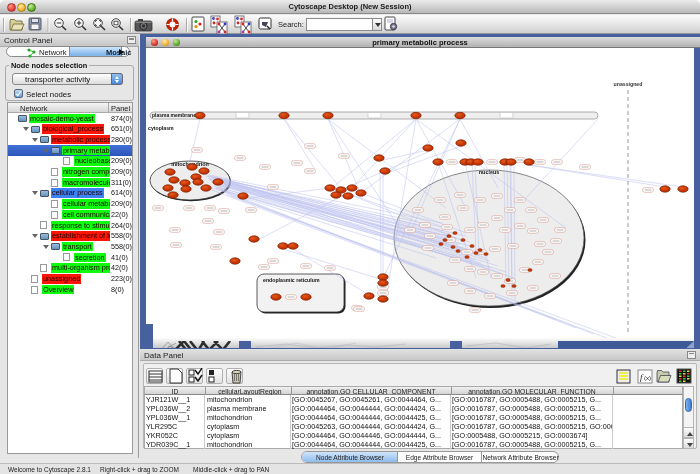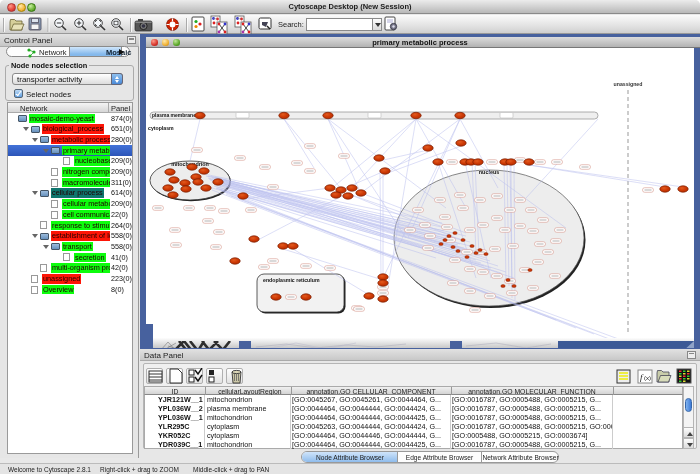--- a/index.html
+++ b/index.html
@@ -21,21 +21,21 @@
 .winicon:after{content:"";position:absolute;left:1px;top:1px;width:5px;height:1.5px;background:#888;}
 
 #tabs{position:absolute;left:6px;top:12px;width:124px;height:11px;background:#fdfdfd;border:1px solid #8a8a8a;border-radius:6px;}
 #tab-mosaic{position:absolute;left:62px;top:0;width:53px;height:9px;background:linear-gradient(#cfe6fb,#85b9ec 80%);border-left:1px solid #8a8a8a;border-right:1px solid #8a8a8a;}
 #tab-arrow{position:absolute;right:5px;top:2px;border-top:3.2px solid transparent;border-bottom:3.2px solid transparent;border-left:5px solid #111;}
 #tabs .lab{position:absolute;top:1px;font-size:7.5px;color:#222;}
 
 #grp{position:absolute;left:5px;top:31px;width:129px;height:36px;border:1px solid #ababab;border-radius:3px;}
 #grp-label{position:absolute;left:9px;top:27px;font-size:7.4px;font-weight:bold;color:#111;background:#e6e6e6;padding:0 2px;}
 #combo{position:absolute;left:12px;top:39px;width:111px;height:12px;background:linear-gradient(#ffffff,#dcdcdc);border:1px solid #8a8a8a;border-radius:3px;}
-#combo .ct{position:absolute;left:4px;top:1px;font-size:8px;color:#111;}
+#combo .ct{position:absolute;left:12px;top:1px;font-size:8px;color:#111;}
 #combo .btn{position:absolute;right:-1px;top:-1px;width:12px;height:12px;background:linear-gradient(#8ec0f0,#4a8ad8);border:1px solid #667;border-radius:0 3px 3px 0;}
 #combo .btn:before{content:"";position:absolute;left:3px;top:1.5px;border-left:2.8px solid transparent;border-right:2.8px solid transparent;border-bottom:3.5px solid #fff;}
 #combo .btn:after{content:"";position:absolute;left:3px;bottom:1.5px;border-left:2.8px solid transparent;border-right:2.8px solid transparent;border-top:3.5px solid #fff;}
 #cbx{position:absolute;left:14px;top:55px;width:9px;height:9px;background:linear-gradient(#bcd9f5,#63a0e0);border:1px solid #567;border-radius:2px;}
 #cbx:after{content:"";position:absolute;left:2.3px;top:0.3px;width:2.4px;height:4.8px;border:solid #fff;border-width:0 1.7px 1.7px 0;transform:rotate(36deg);}
 #cbx-label{position:absolute;left:26px;top:55.5px;font-size:7.8px;color:#111;}
 
 #tree{position:absolute;left:7px;top:68px;width:126px;height:352px;background:#fff;border:1px solid #9a9a9a;overflow:hidden;}
 #tree-inner{position:absolute;left:0;top:-103px;width:126px;height:474px;}
 #tree-head{position:absolute;left:0;top:103px;width:126px;height:10px;background:linear-gradient(#f4f4f4,#d6d6d6);border-bottom:1px solid #aaa;font-size:7.5px;color:#222;}
@@ -56,21 +56,21 @@
 
 #dp{position:absolute;left:140px;top:349px;width:560px;height:114px;background:#e7e7e7;}
 #dp-title{position:absolute;left:0;top:0;width:560px;height:12px;background:linear-gradient(#e2e2e2,#c8c8c8);border-bottom:1px solid #aaa;}
 #dp-title .tt{position:absolute;left:4px;top:1.5px;font-size:8px;color:#222;}
 #dp-body{position:absolute;left:3px;top:14px;width:554px;height:86px;background:#f0f0f0;border:1px solid #b5b5b5;border-radius:2px;}
 .dpicon{position:absolute;top:19px;width:17px;height:16px;background:linear-gradient(#fefefe,#e2e2e2);border:1px solid #b0b0b0;border-radius:2px;}
 #dt-head{position:absolute;left:144px;top:386px;width:539px;height:9px;background:linear-gradient(#f0f0f0,#d4d4d4);border:1px solid #aaa;border-bottom:1px solid #888;font-size:6.8px;color:#222;}
 #dt-body{position:absolute;left:144px;top:395px;width:539px;height:54px;background:#fff;border-left:1px solid #aaa;border-right:1px solid #aaa;border-bottom:1px solid #aaa;}
 .drow{position:absolute;left:0;width:700px;height:9px;}
 .dc{position:absolute;top:0;font-size:7.2px;line-height:9px;color:#111;white-space:nowrap;overflow:hidden;}
-.dc1{left:146px;width:57px;font-weight:bold;margin-left:12px;}
+.dc1{left:146px;width:57px;font-weight:normal;}
 .dc2{left:207px;width:82px;}
 .dc3{left:292px;width:157px;}
 .dc4{left:452px;width:160px;}
 .dvline{position:absolute;top:386px;height:63px;width:1px;background:#ccc;}
 
 #dsb{position:absolute;left:683px;top:386px;width:11px;height:63px;background:#f4f4f4;border:1px solid #b5b5b5;}
 #dsb-thumb{position:absolute;left:1px;top:11px;width:7px;height:14px;background:linear-gradient(90deg,#7fb2ef,#3e7bd6);border-radius:4px;border:0.5px solid #3566aa;}
 .dsb-btn{position:absolute;left:683px;width:11px;height:11px;background:linear-gradient(#fdfdfd,#dcdcdc);border:1px solid #b5b5b5;}
 
 #btabs{position:absolute;left:301px;top:451px;width:258px;height:12px;background:#fdfdfd;border:1px solid #999;border-radius:6px;font-size:6.6px;color:#222;}
@@ -253,21 +253,21 @@
             <span class="tcnt" style="">209(0)</span>
           </div>
           <div class="trow" style="top:177.2px;">
             <span class="page" style="left:43px;"></span>
             <span class="tlab" style="left:54px;max-width:48px;background:#0dfd0d;">macromolecule</span>
             <span class="tcnt" style="">311(0)</span>
           </div>
           <div class="trow" style="top:187.9px;">
             <span class="tri" style="left:24px;"></span>
             <span class="fold" style="left:32px;"></span>
-            <span class="tlab" style="left:43px;max-width:59px;background:#0f766e;">cellular process</span>
+            <span class="tlab" style="left:43px;max-width:59px;background:#3b82f6;">cellular process</span>
             <span class="tcnt" style="">614(0)</span>
           </div>
           <div class="trow" style="top:198.6px;">
             <span class="page" style="left:43px;"></span>
             <span class="tlab" style="left:54px;max-width:48px;background:#0dfd0d;">cellular metabo</span>
             <span class="tcnt" style="">209(0)</span>
           </div>
           <div class="trow" style="top:209.3px;">
             <span class="page" style="left:43px;"></span>
             <span class="tlab" style="left:54px;max-width:48px;background:#0dfd0d;">cell communicat</span>

